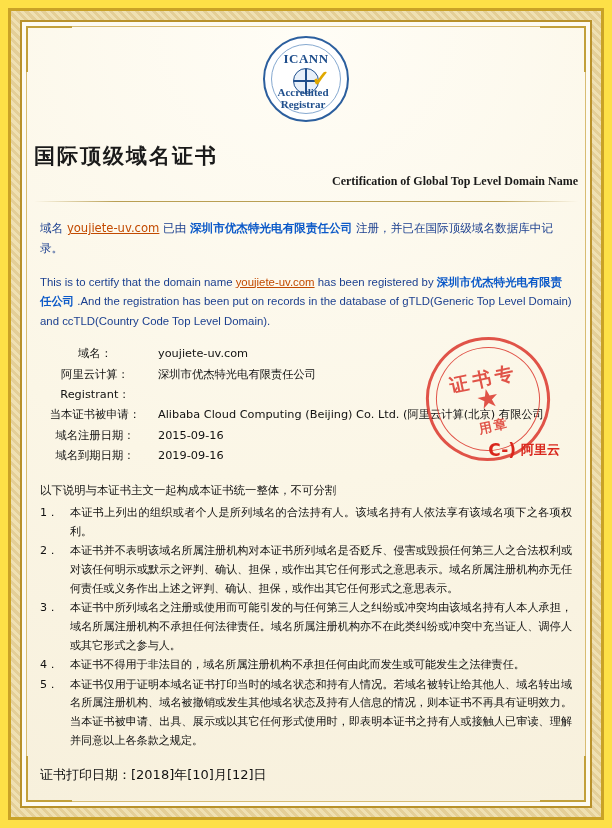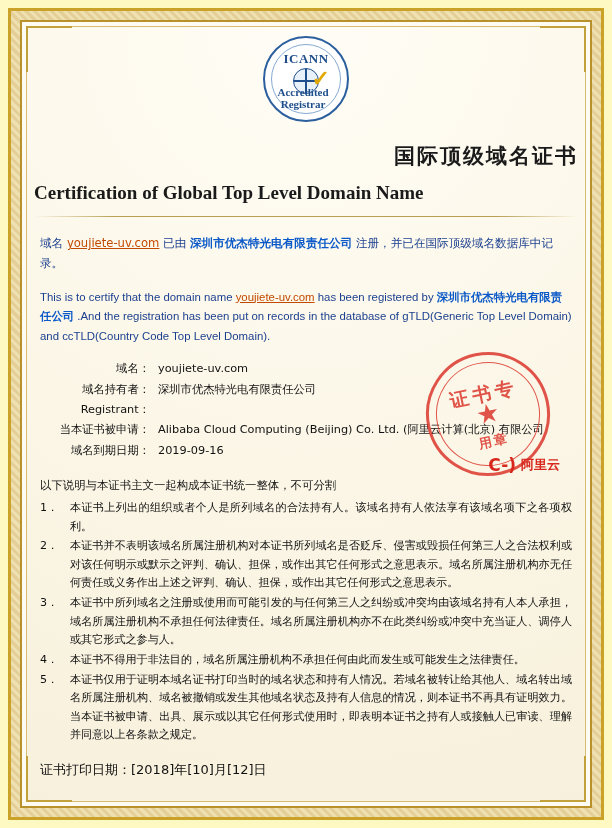--- a/index.html
+++ b/index.html
@@ -10,21 +10,21 @@
   body {
     width: 612px;
     height: 828px;
     font-family: "Liberation Sans", sans-serif;
     overflow: hidden;
   }
   .page {
     position: relative;
     width: 612px;
     height: 828px;
-    background: #fef9c3;
+    background: #fde047;
     box-sizing: border-box;
   }
   
   .border-outer {
     position: absolute;
     left: 8px; top: 8px; right: 8px; bottom: 8px;
     border: 3px solid #c9a227;
     background:
       repeating-linear-gradient(45deg, #efe0b2 0px, #efe0b2 3px, #e4cf98 3px, #e4cf98 6px);
     box-sizing: border-box;
@@ -129,34 +129,34 @@
     bottom: 10px;
     left: 0; right: 6px;
     font-size: 11px;
     font-weight: bold;
     color: #1f4e8c;
     font-family: "Liberation Serif", serif;
   }
 
   .title-zh {
     margin-top: 108px;
-    text-align: right;
+    text-align: left;
     font-size: 21px;
     font-weight: bold;
     color: #1a1a1a;
     letter-spacing: 2px;
     font-family: "DejaVu Sans", sans-serif;
   }
   .title-en {
-    text-align: left;
-    font-size: 19px;
+    text-align: right;
+    font-size: 12px;
     font-weight: bold;
     color: #1a1a1a;
     font-family: "Liberation Serif", serif;
-    margin-top: 12px;
+    margin-top: 4px;
   }
   .divider {
     margin: 12px auto 0;
     width: 100%;
     height: 1px;
     background: linear-gradient(90deg, rgba(190,160,70,0) 0%, #b99f53 15%, #b99f53 85%, rgba(190,160,70,0) 100%);
   }
 
   .para {
     margin-top: 16px;
@@ -191,21 +191,21 @@
     display: flex;
     font-size: 11.3px;
     line-height: 1.62;
     color: #111;
     font-family: "DejaVu Sans", sans-serif;
     margin-bottom: 2px;
   }
   .dlabel {
     width: 118px;
     min-width: 118px;
-    text-align: right;
+    text-align: center;
     padding-right: 8px;
     box-sizing: border-box;
     color: #111;
   }
   .dvalue {
     flex: 1;
     color: #111;
   }
 
   
@@ -358,29 +358,33 @@
       <div class="aliyun">
         <span class="aliyun-mark">C-)</span>
         <span>阿里云</span>
       </div>
 
       <div class="drow">
         <div class="dlabel">域名：</div>
         <div class="dvalue">youjiete-uv.com</div>
       </div>
       <div class="drow">
-        <div class="dlabel">域名持有者：</div>
+        <div class="dlabel">阿里云计算：</div>
         <div class="dvalue">深圳市优杰特光电有限责任公司</div>
       </div>
       <div class="drow">
         <div class="dlabel">Registrant：</div>
       </div>
       <div class="drow">
         <div class="dlabel">当本证书被申请：</div>
         <div class="dvalue">Alibaba Cloud Computing (Beijing) Co. Ltd. (阿里云计算(北京) 有限公司</div>
+      </div>
+      <div class="drow">
+        <div class="dlabel">域名注册日期：</div>
+        <div class="dvalue">2015-09-16</div>
       </div>
       <div class="drow">
         <div class="dlabel">域名到期日期：</div>
         <div class="dvalue">2019-09-16</div>
       </div>
     </div>
 
     <div class="notice-title">以下说明与本证书主文一起构成本证书统一整体，不可分割</div>
 
     <ul class="notice-list">

